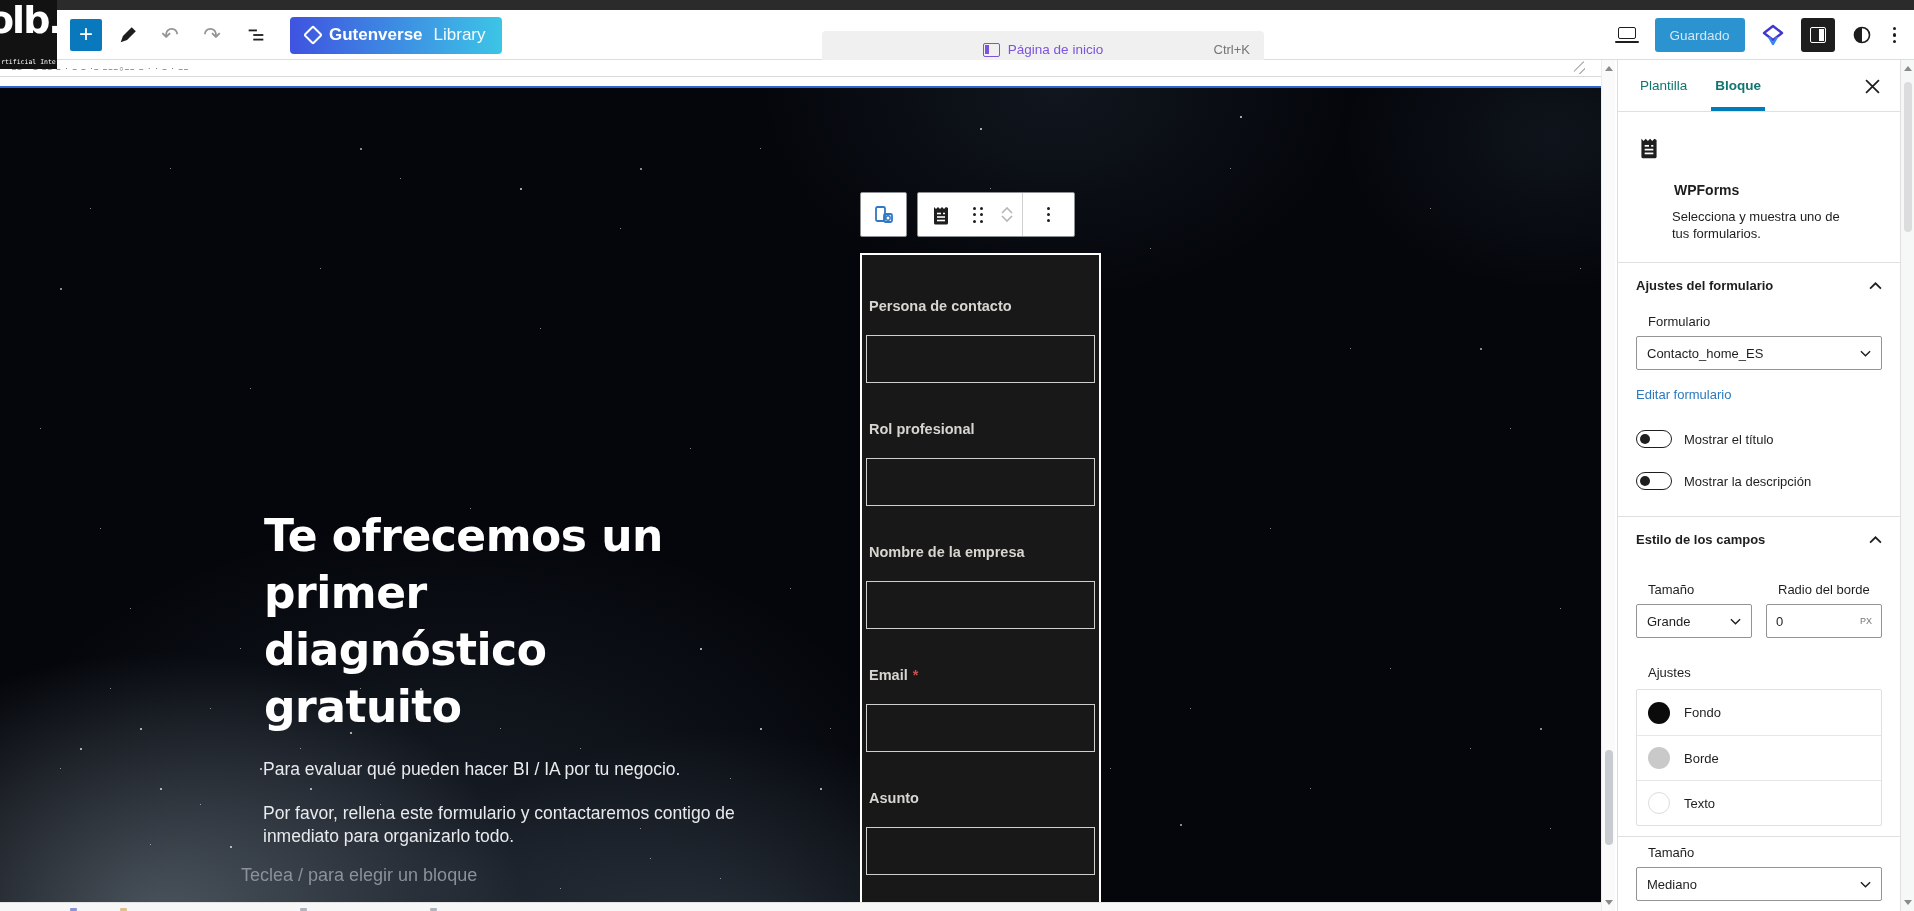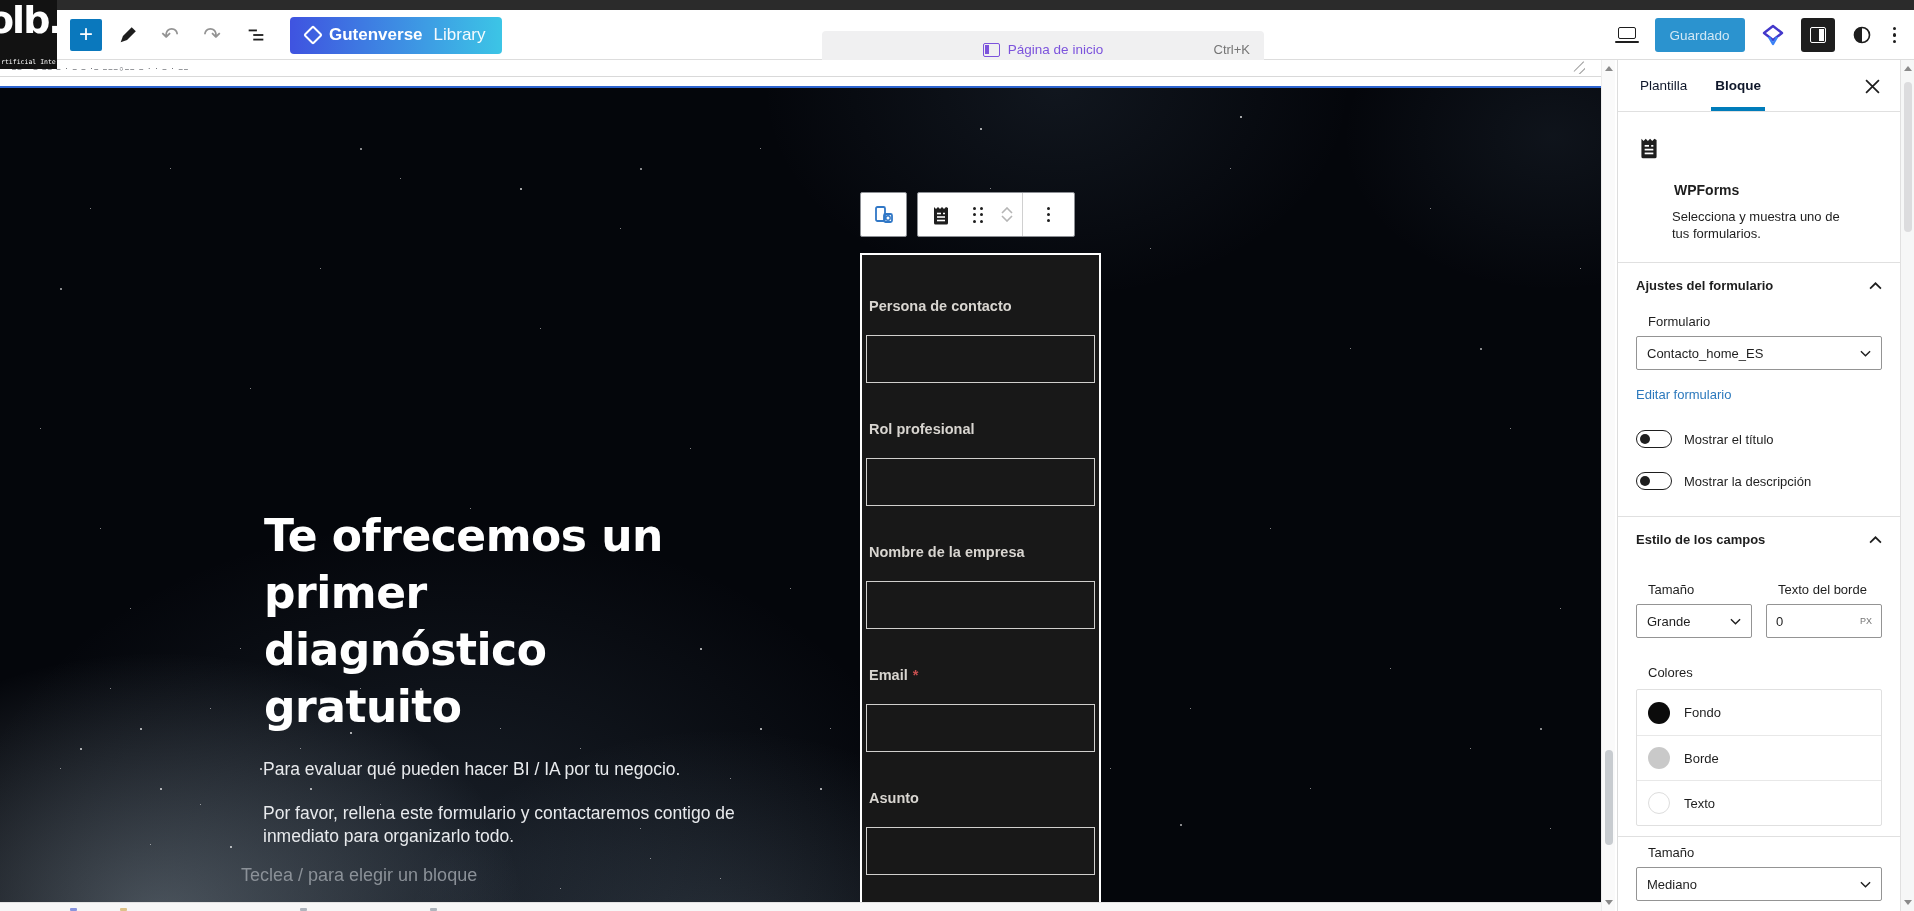--- a/index.html
+++ b/index.html
@@ -114,21 +114,21 @@
   .arr-dn { bottom:6px; border-top:5px solid #8a8a8a; }
   .c-thumb { position:absolute; left:2.5px; top:690px; width:8px; height:95px; background:#c8ccd0; border-radius:5px; }
 
   
   .bottom-strip { position:absolute; left:0; top:902px; width:1601px; height:9px; background:#f7f7f7; border-top:1px solid #e3e3e3; }
   .speck { position:absolute; bottom:0; height:3px; width:7px; border-radius:1px; opacity:.8; }
 
   
   .sidebar { position:absolute; left:1617px; top:60px; width:283px; height:851px; background:#fff; border-left:1px solid #ddd; font-size:13px; color:#1e1e1e; }
   .sb-tabs { height:52px; border-bottom:1px solid #e0e0e0; display:flex; align-items:stretch; padding-left:8px; position:relative; }
-  .sb-tab { padding:0 14px; display:flex; align-items:center; font-size:13.5px; color:#0f172a; position:relative; }
+  .sb-tab { padding:0 14px; display:flex; align-items:center; font-size:13.5px; color:#0f766e; position:relative; }
   .sb-tab.active { font-weight:600; }
   .sb-tab.active::after { content:""; position:absolute; left:10px; right:10px; bottom:0; height:4px; background:#007cba; }
   .sb-close { position:absolute; right:10px; top:0; height:52px; width:36px; display:flex; align-items:center; justify-content:center; }
 
   .sb-body { padding:0 18px; }
   .blk-card { padding:22px 0 20px 0; display:block; }
   .blk-card-row { display:flex; gap:12px; }
   .blk-title { font-size:14px; font-weight:700; padding-top:4px;margin-top:44px; }
   .blk-desc { margin:10px 0 0 36px; color:#1e1e1e; line-height:17px; width:185px; }
   .sb-hr { border:0; border-top:1px solid #e0e0e0; margin:0 -18px; }
@@ -397,28 +397,28 @@
           <div class="col">
             <div class="sb-label">Tamaño</div>
             <div class="sb-select">
               <span>Grande</span>
               <svg width="11" height="7" viewBox="0 0 12 7" fill="none">
                   <path d="M1 1 L6 6 L11 1" stroke="#1e1e1e" stroke-width="1.5"></path>
                 </svg>
             </div>
           </div>
           <div class="col">
-            <div class="sb-label">Texto del borde</div>
+            <div class="sb-label">Radio del borde</div>
             <div class="sb-input">
               <span>0</span>
               <span class="px-suffix">PX</span>
             </div>
           </div>
         </div>
-        <div class="sb-label colors-label">Colores</div>
+        <div class="sb-label colors-label">Ajustes</div>
         <div class="colors-table">
           <div class="color-row">
             <span class="swatch" style="background:#0b0b0b"></span>
             <span>Fondo</span>
           </div>
           <div class="color-row">
             <span class="swatch" style="background:#c9c9c9"></span>
             <span>Borde</span>
           </div>
           <div class="color-row">

